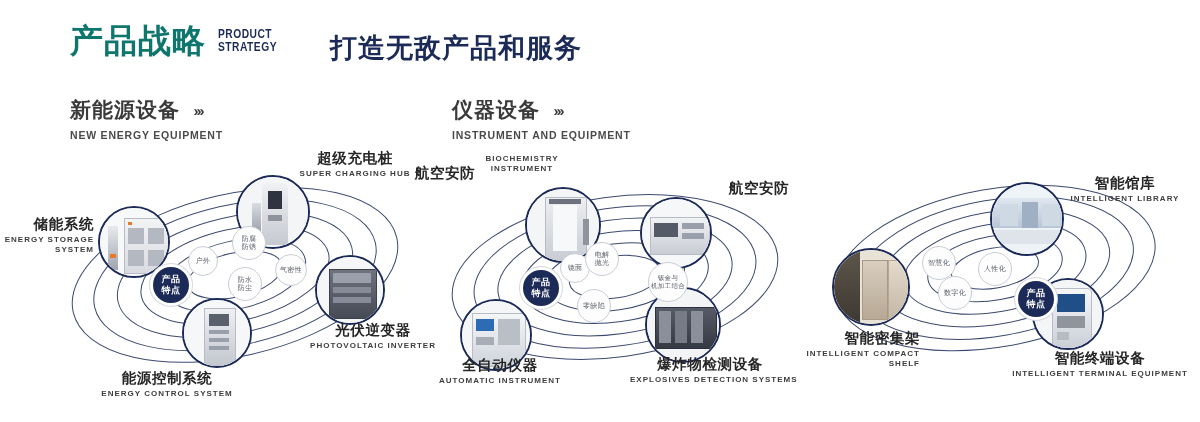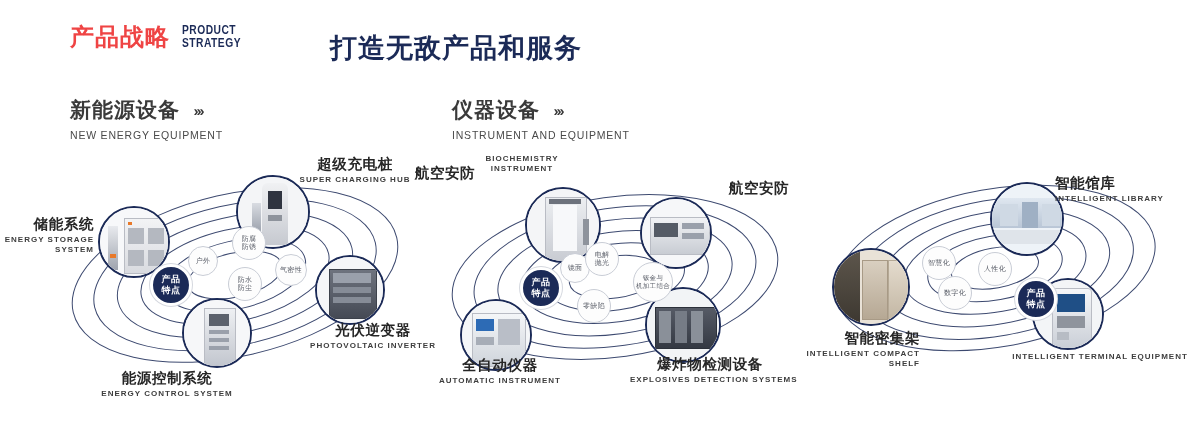--- a/index.html
+++ b/index.html
@@ -8,21 +8,21 @@
     background:#ffffff;
     font-family:"Liberation Sans","DejaVu Sans",sans-serif;
     position:relative;overflow:hidden;
     color:#2b2b2b;
   }
   .page{position:absolute;inset:0;}
 
   
   .hdr{position:absolute;left:70px;top:24px;display:flex;align-items:center;}
   .hdr-cn{
-    font-size:24px;font-weight:bold;color:#ef4444;
+    font-size:33px;font-weight:bold;color:#0f766e;
     letter-spacing:1px;line-height:1;
     font-family:Liberation Sans, sans-serif;
   }
   .hdr-en{
     margin-left:12px;color:#1b2a57;font-weight:bold;
     font-size:12.5px;line-height:13px;letter-spacing:0.6px;
     text-align:left;
     font-family:"Liberation Sans",sans-serif;
     transform:scaleX(.82);transform-origin:left center;
   }
@@ -36,21 +36,21 @@
   .sec-title{position:absolute;}
   .sec-cn{
     font-size:21px;font-weight:bold;color:#3a3a3a;letter-spacing:1px;
     font-family:"DejaVu Sans","Liberation Sans",sans-serif;
     display:inline-block;vertical-align:middle;
   }
   .chev{display:inline-block;vertical-align:middle;margin-left:9px;
         color:#3a3a3a;font-size:15px;letter-spacing:-2px;font-weight:bold;}
   .sec-en{
     margin-top:5px;font-size:10.5px;color:#4a4a4a;letter-spacing:.8px;
-    font-weight:400;
+    font-weight:700;
   }
 
   
   .cluster{position:absolute;}
   .rings{position:absolute;inset:0;}
 
   
   .node{
     position:absolute;border-radius:50%;
     border:2px solid #1b2a57;background:#fff;
@@ -72,21 +72,21 @@
     position:absolute;border-radius:50%;
     background:#1b2a57;color:#fff;border:3px solid #ffffff;
     display:flex;align-items:center;justify-content:center;text-align:center;
     font-size:9px;line-height:11px;font-weight:bold;letter-spacing:.5px;
     font-family:"DejaVu Sans","Liberation Sans",sans-serif;
     box-shadow:0 0 0 1px #d5d8df;
     box-sizing:border-box;
   }
 
   
-  .lbl{position:absolute;}
+  .lbl{position:absolute;text-align:center;}
   .lbl .cn{
     font-size:14.5px;font-weight:bold;color:#262626;letter-spacing:.6px;
     white-space:nowrap;line-height:17px;
     font-family:"DejaVu Sans","Liberation Sans",sans-serif;
   }
   .lbl .en{
     font-size:8px;color:#3d3d3d;letter-spacing:1px;margin-top:2px;
     line-height:9.5px;font-weight:600;white-space:nowrap;
   }
   .lbl.r{text-align:right;}
@@ -164,21 +164,21 @@
 
     <div class="node" style="left:196px;top:25px;width:74px;height:74px;">
       <div class="ph">
         <div class="wh" style="inset:0;background:#f4f5f7;"></div>
         <div class="dk" style="left:24px;top:6px;width:26px;height:62px;background:linear-gradient(180deg,#f0f1f3,#c6c9d0);border-radius:6px 6px 0 0;"></div>
         <div class="scr" style="left:30px;top:14px;width:14px;height:18px;background:#2f3440;"></div>
         <div class="scr" style="left:30px;top:38px;width:14px;height:6px;background:#8e939c;"></div>
         <div class="dk" style="left:14px;top:26px;width:9px;height:30px;background:linear-gradient(180deg,#d9dce2,#9aa0ab);"></div>
       </div>
     </div>
-    <div class="lbl c" style="left:250px;top:6px;width:130px;text-align:center;">
+    <div class="lbl c" style="left:250px;top:0;width:130px;text-align:center;">
       <div class="cn">超级充电桩</div>
       <div class="en">SUPER CHARGING HUB</div>
     </div>
 
     <div class="node" style="left:275px;top:105px;width:70px;height:70px;">
       <div class="ph">
         <div class="wh" style="inset:0;background:#f5f6f8;"></div>
         <div class="cab" style="left:12px;top:12px;width:46px;height:48px;background:linear-gradient(180deg,#6e737e,#454a55);border-color:#3c414b;"></div>
         <div class="scr" style="left:16px;top:16px;width:38px;height:10px;background:#9aa0ab;"></div>
         <div class="scr" style="left:16px;top:30px;width:38px;height:6px;background:#868c97;"></div>
@@ -302,21 +302,21 @@
 
     <div class="bub" style="left:135px;top:96px;width:30px;height:30px;">
       <span>镜面</span>
     </div>
     <div class="bub" style="left:160px;top:85px;width:34px;height:34px;">
       <span>
         <span>电解</span><br>
         <span>抛光</span>
       </span>
     </div>
-    <div class="bub" style="left:208px;top:105px;width:40px;height:40px;font-size:6.5px;line-height:8px;">
+    <div class="bub" style="left:223px;top:105px;width:40px;height:40px;font-size:6.5px;line-height:8px;">
       <span>
         <span>钣金与</span><br>
         <span>机加工结合</span>
       </span>
     </div>
     <div class="bub" style="left:152px;top:132px;width:34px;height:34px;">
       <span>零缺陷</span>
     </div>
     <div class="bub-main" style="left:95px;top:110px;width:42px;height:42px;">
       <span>
@@ -369,20 +369,21 @@
     <div class="node" style="left:222px;top:128px;width:72px;height:72px;">
       <div class="ph">
         <div class="wh" style="inset:0;background:#f3f5f7;"></div>
         <div class="cab" style="left:18px;top:8px;width:38px;height:60px;background:linear-gradient(180deg,#f6f7f9,#c9ced6);border-radius:4px;"></div>
         <div class="scr" style="left:23px;top:14px;width:28px;height:18px;background:#1f4f86;"></div>
         <div class="scr" style="left:23px;top:36px;width:28px;height:12px;background:#8f949d;"></div>
         <div class="scr" style="left:23px;top:52px;width:12px;height:8px;background:#b7bcc4;"></div>
       </div>
     </div>
     <div class="lbl c" style="left:190px;top:200px;width:200px;">
+      <div class="cn">智能终端设备</div>
       <div class="en">INTELLIGENT TERMINAL EQUIPMENT</div>
     </div>
 
     <div class="bub" style="left:112px;top:96px;width:34px;height:34px;">
       <span>智慧化</span>
     </div>
     <div class="bub" style="left:168px;top:102px;width:34px;height:34px;">
       <span>人性化</span>
     </div>
     <div class="bub" style="left:128px;top:126px;width:34px;height:34px;">

